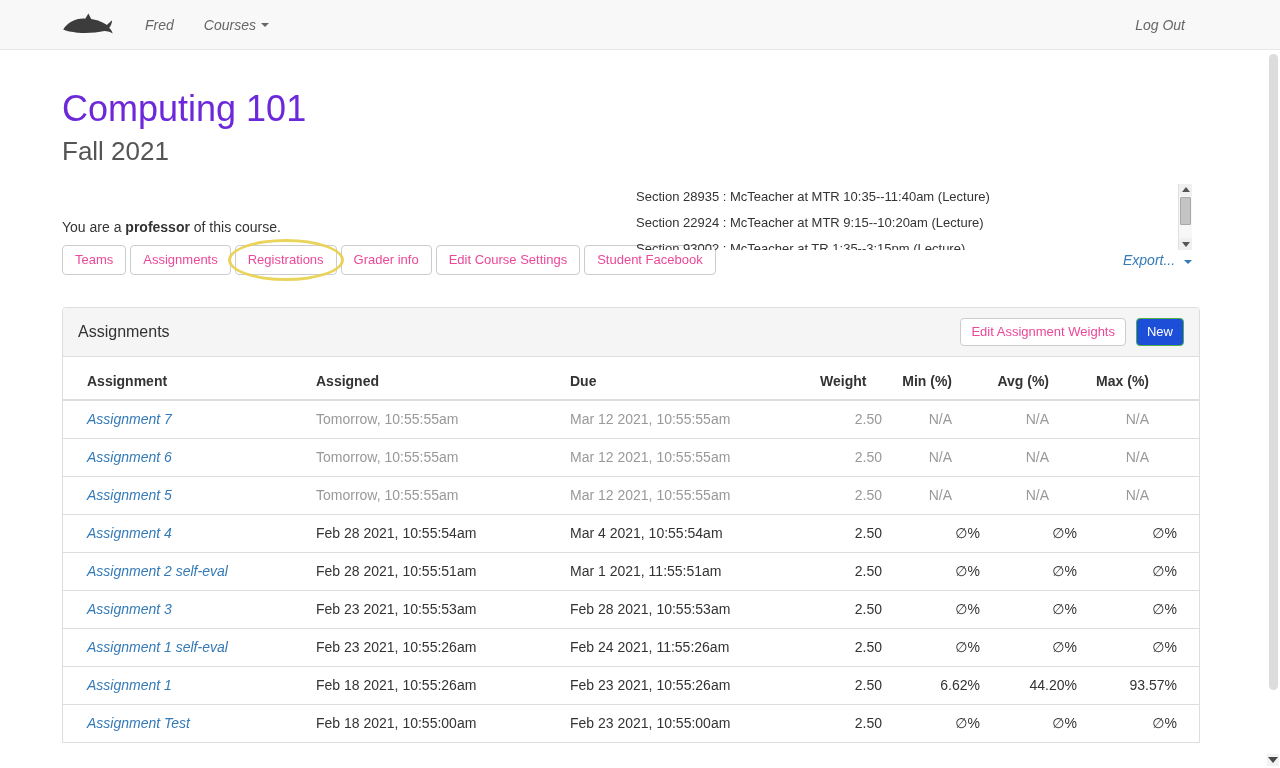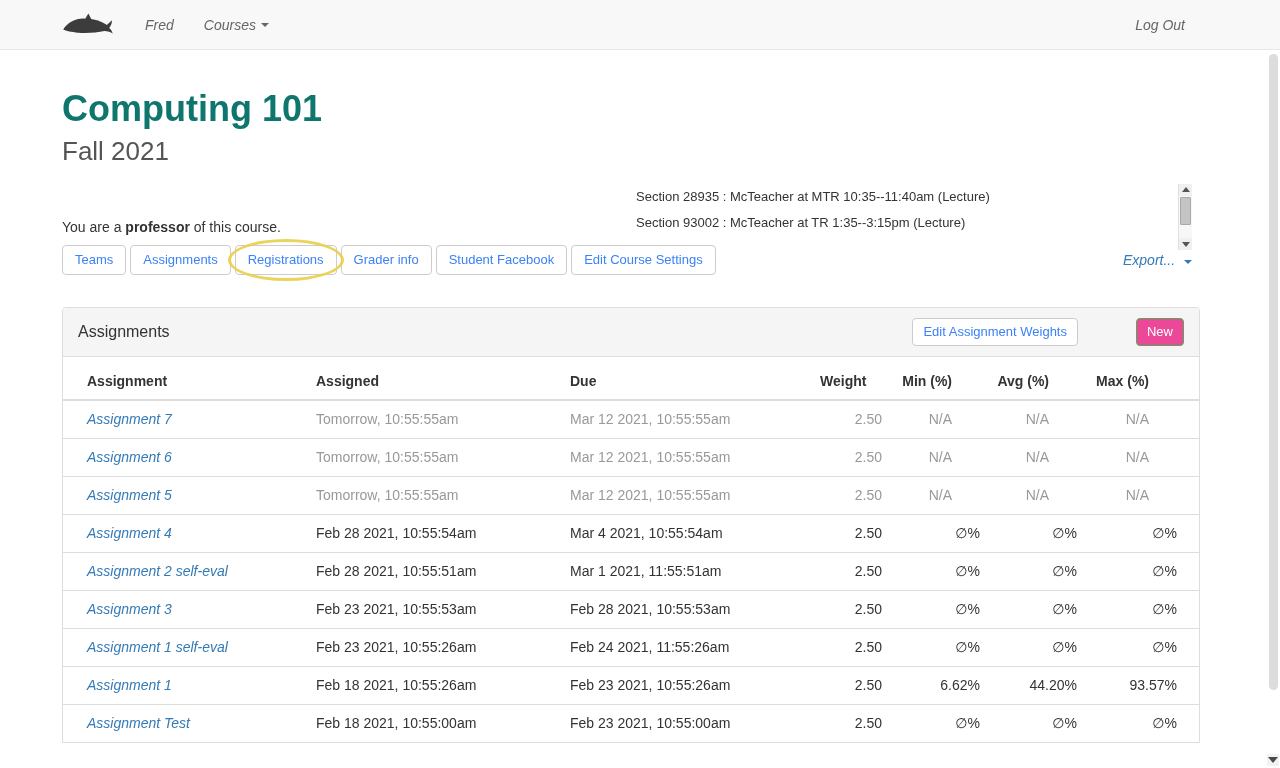--- a/index.html
+++ b/index.html
@@ -28,21 +28,21 @@
   .nav-right { margin-left: auto; }
   .caret {
     display: inline-block; width: 0; height: 0; margin-left: 5px;
     border-top: 4px solid #666; border-left: 4px solid transparent; border-right: 4px solid transparent;
     vertical-align: middle;
   }
   .caret.blue { border-top-color: #337ab7; }
 
   
   .content { margin-left: 62px; width: 1138px; position: relative; }
-  h1.course-title { margin: 38px 0 0 0; font-size: 36px; font-weight: 700; color: #0f766e; line-height: 1.15; }
+  h1.course-title { margin: 38px 0 0 0; font-size: 36px; font-weight: 400; color: #6d28d9; line-height: 1.15; }
   h2.course-term  { margin: 8px 0 0 0; font-size: 26px; font-weight: 500; color: #555; line-height: 1.15; }
 
   .sections-box {
     position: absolute; top: 96px; right: 8px; width: 556px; height: 66px;
     overflow: hidden; font-size: 13px; line-height: 26px; color: #333;
   }
   .sections-text { padding-right: 18px; }
   .section-line { white-space: nowrap; }
 
   .mini-sb {
@@ -61,21 +61,21 @@
   .sb-thumb {
     position: absolute; left: 1px; top: 13px; width: 11px; height: 28px;
     background: #c4c4c4; border: 1px solid #a8a8a8; border-radius: 1px;
   }
 
   .role-line { margin: 52px 0 0 0; font-size: 14px; color: #333; }
 
   .toolbar { margin-top: 10px; display: flex; align-items: center; }
   .btn {
     display: inline-block; background: #fff; border: 1px solid #ccc; border-radius: 4px;
-    color: #3b82f6; font-size: 13px; line-height: 18px; padding: 5px 12px; cursor: pointer;
+    color: #ec4899; font-size: 13px; line-height: 18px; padding: 5px 12px; cursor: pointer;
     font-family: inherit; white-space: nowrap;
   }
   .toolbar .btn { margin-right: 4px; }
   .hl-wrap { position: relative; display: inline-block; margin-right: 4px; }
   .hl-wrap .btn { margin-right: 0; }
   .hl-ellipse {
     position: absolute; left: -7px; right: -7px; top: -6px; bottom: -6px;
     border: 3px solid rgba(232, 207, 74, 0.9); border-radius: 50%;
     pointer-events: none;
   }
@@ -83,23 +83,23 @@
     margin-left: auto; padding-right: 8px; color: #337ab7; font-size: 14px; cursor: pointer;
   }
 
   
   .panel { margin-top: 32px; border: 1px solid #ddd; border-radius: 4px 4px 0 0; }
   .panel-heading {
     background: #f5f5f5; border-bottom: 1px solid #ddd; padding: 10px 15px;
     display: flex; align-items: center; border-radius: 3px 3px 0 0;
   }
   .panel-title { font-size: 16px; color: #333; line-height: 28px; }
-  .panel-actions { margin-left: auto; display: flex; align-items: center; gap: 33px; }
+  .panel-actions { margin-left: auto; display: flex; align-items: center; }
   .btn-sm { padding: 4px 10px; font-size: 13px; line-height: 18px; }
-  .btn-green { background: #ec4899; border-color: #4cae4c; color: #fff; margin-left: 25px; }
+  .btn-green { background: #1d4ed8; border-color: #4cae4c; color: #fff; margin-left: 10px; }
 
   table.assignments { width: 100%; border-collapse: collapse; table-layout: fixed; font-size: 14px; }
   th {
     text-align: left; font-weight: bold; padding: 16px 8px 10px 8px;
     border-bottom: 2px solid #ddd; color: #333;
   }
   td { padding: 8px; border-top: 1px solid #ddd; color: #333; line-height: 21px; }
   th:first-child, td:first-child { padding-left: 24px; }
   .num { text-align: right; }
   th.num { padding-right: 36px; }
@@ -150,41 +150,42 @@
 </div>
 
 <div class="content">
 
   <h1 class="course-title">Computing 101</h1>
   <h2 class="course-term">Fall 2021</h2>
 
   <div class="sections-box">
     <div class="sections-text">
       <div class="section-line">Section 28935 : McTeacher at MTR 10:35--11:40am (Lecture)</div>
+      <div class="section-line">Section 22924 : McTeacher at MTR 9:15--10:20am (Lecture)</div>
       <div class="section-line">Section 93002 : McTeacher at TR 1:35--3:15pm (Lecture)</div>
     </div>
     <div class="mini-sb">
       <div class="sb-btn up"></div>
       <div class="sb-thumb"></div>
       <div class="sb-btn down"></div>
     </div>
   </div>
 
   <p class="role-line"><span>You are a </span><strong>professor</strong><span> of this course.</span></p>
 
   <div class="toolbar">
     <button class="btn">Teams</button>
     <button class="btn">Assignments</button>
     <span class="hl-wrap">
       <button class="btn">Registrations</button>
       <span class="hl-ellipse"></span>
     </span>
     <button class="btn">Grader info</button>
+    <button class="btn">Edit Course Settings</button>
     <button class="btn">Student Facebook</button>
-    <button class="btn">Edit Course Settings</button>
     <a class="export-link">
       <span>Export...</span>
       <span class="caret blue"></span>
     </a>
   </div>
 
   <div class="panel">
     <div class="panel-heading">
       <span class="panel-title">Assignments</span>
       <span class="panel-actions">

